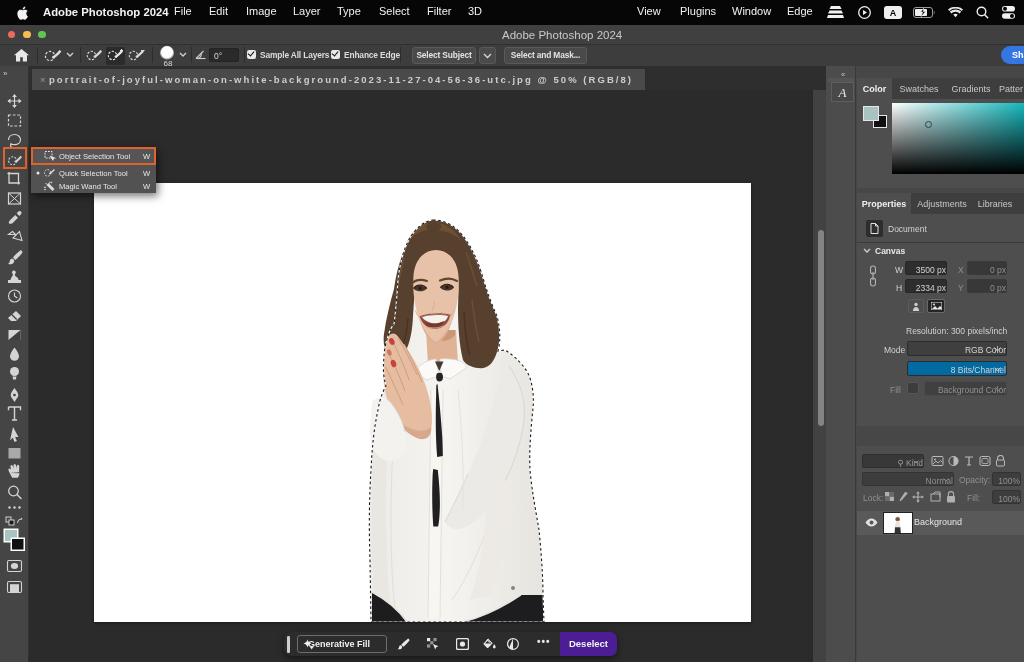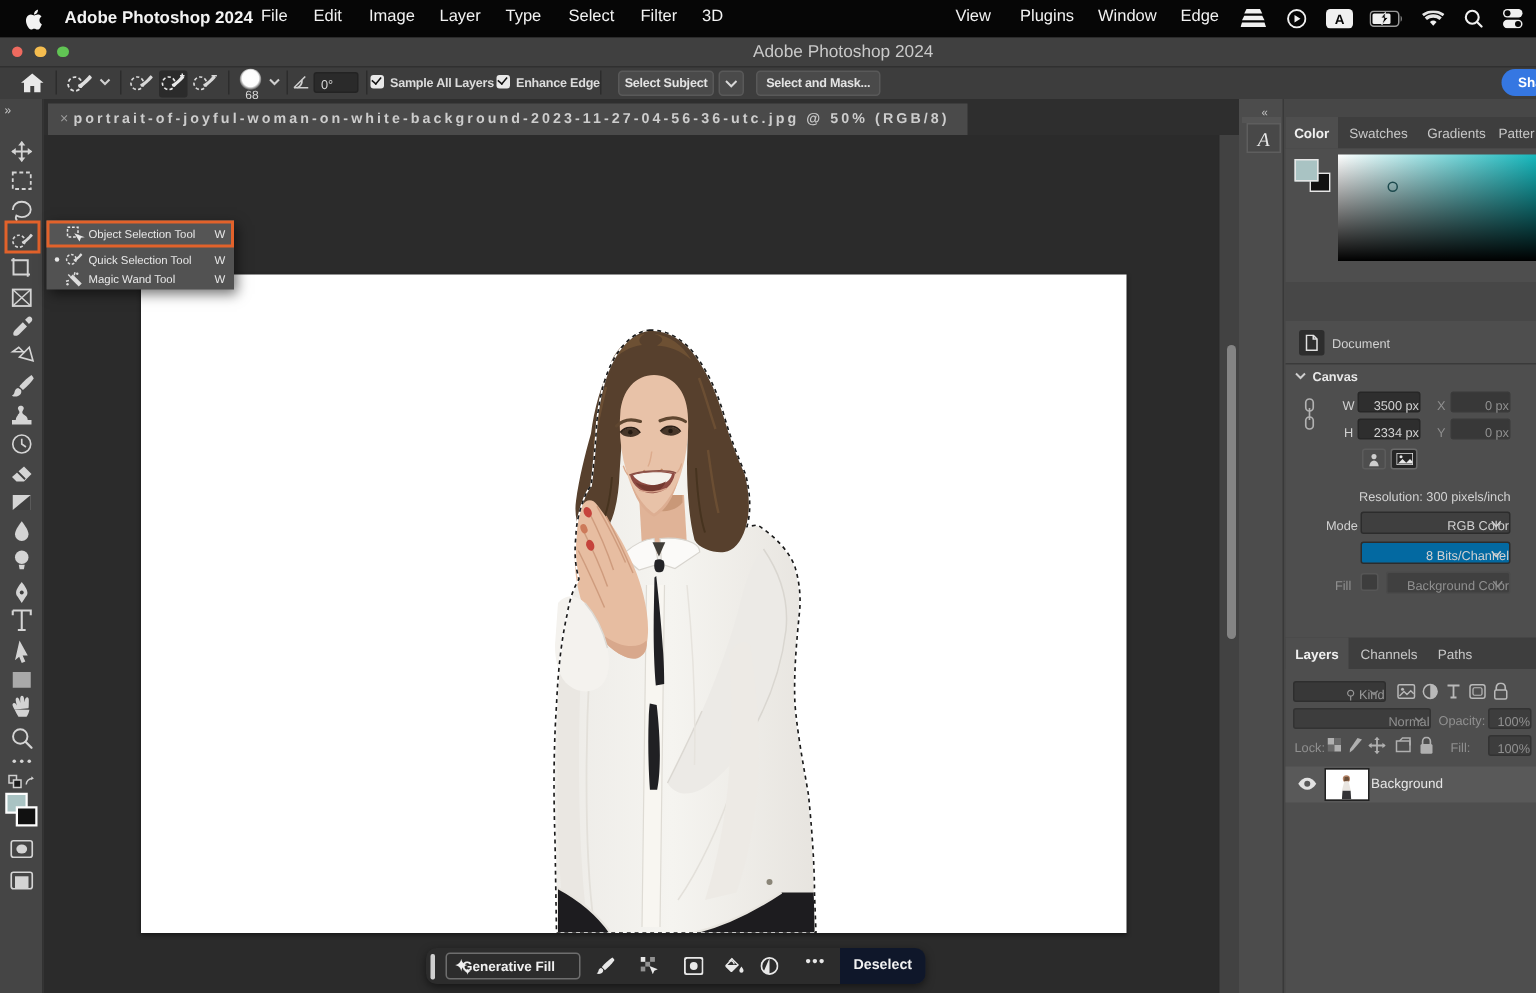--- a/index.html
+++ b/index.html
@@ -443,20 +443,25 @@
   <div class="pbody" style="top:33px;height:89px;">
 
     <div style="position:absolute;left:16px;top:16px;width:14px;height:13px;background:#111;border:1px solid #e6e6e6;"></div>
     <div style="position:absolute;left:6px;top:7px;width:16px;height:15px;background:#a9c3c3;border:1px solid #e6e6e6;"></div>
 
     <div style="position:absolute;left:35px;top:4px;width:132px;height:71px;
       background:linear-gradient(to bottom, rgba(0,0,0,0) 0%, #000 100%),linear-gradient(to right,#ffffff 0%,#16b8bd 100%);"></div>
     <div style="position:absolute;left:68px;top:22px;width:7px;height:7px;border:1.4px solid #1d4a4e;border-radius:50%;"></div>
   </div>
 
+  <div class="panel-tabs" style="top:127px;">
+    <div class="ptab active" style="left:0;width:54px;">Properties</div>
+    <div class="ptab" style="left:57px;width:56px;">Adjustments</div>
+    <div class="ptab" style="left:116px;width:44px;">Libraries</div>
+  </div>
   <div class="pbody" style="top:148px;height:212px;font-size:8.5px;color:#d2d2d2;">
     <div style="position:absolute;left:9px;top:6px;width:17px;height:17px;background:#2d2d2d;border-radius:2px;"></div>
     <svg style="position:absolute;left:13px;top:9px" width="9" height="11" viewBox="0 0 9 11">
           <path d="M1 .5h4.5L8 3v7.5H1z" fill="none" stroke="#e0e0e0"></path>
           <path d="M5.5 .5V3H8" fill="none" stroke="#e0e0e0"></path>
         </svg>
     <div style="position:absolute;left:31px;top:10px;">Document</div>
     <div style="position:absolute;left:0px;top:28px;width:167px;height:1px;background:#3a3a3a;"></div>
     <svg style="position:absolute;left:6px;top:34px" width="8" height="6" viewBox="0 0 8 6">
           <path d="M1 1l3 3 3-3" stroke="#cfcfcf" stroke-width="1.3" fill="none"></path>
@@ -499,25 +504,20 @@
     <div class="recess" style="left:50px;top:147px;width:100px;height:15px;background:#0369a1;border-color:#2c2c2c;padding:3px 0 0 6px;">8 Bits/Channel<svg style="position:absolute;right:5px;top:5px" width="7" height="5" viewBox="0 0 7 5">
             <path d="M.5.5L3.5 4 6.5.5" stroke="#cfcfcf" fill="none"></path>
           </svg></div>
     <div style="position:absolute;left:33px;top:171px;" class="dim">Fill</div>
     <div style="position:absolute;left:50px;top:168px;width:12px;height:12px;background:#3d3d3d;border:1px solid #565656;border-radius:2px;"></div>
     <div class="recess dim" style="left:67px;top:167px;width:83px;height:15px;background:#404040;border-color:#4a4a4a;padding:3px 0 0 6px;">Background Color<svg style="position:absolute;right:4px;top:5px" width="7" height="5" viewBox="0 0 7 5">
             <path d="M.5.5L3.5 4 6.5.5" stroke="#8a8a8a" fill="none"></path>
           </svg></div>
   </div>
 
-  <div class="panel-tabs" style="top:359px;">
-    <div class="ptab active" style="left:0;width:42px;">Layers</div>
-    <div class="ptab" style="left:45px;width:48px;">Channels</div>
-    <div class="ptab" style="left:96px;width:34px;">Paths</div>
-  </div>
   <div class="pbody" style="top:380px;height:216px;font-size:8.5px;color:#c9c9c9;">
 
     <div class="recess" style="left:5px;top:8px;width:62px;height:14px;padding:2.5px 0 0 4px;background:#383838;border-color:#2e2e2e;"><span style="color:#9a9a9a">⚲&nbsp;Kind</span><svg style="position:absolute;right:4px;top:5px" width="6" height="4" viewBox="0 0 6 4">
             <path d="M.5.5L3 3 5.5.5" stroke="#8a8a8a" fill="none"></path>
           </svg></div>
     <svg style="position:absolute;left:74px;top:9px" width="90" height="12" viewBox="0 0 90 12">
           <g stroke="#b9b9b9" fill="none" stroke-width="1">
       <rect x="1" y="1.5" width="11" height="9" rx="1"></rect>
             <circle cx="4" cy="4.5" r="1" fill="#b9b9b9" stroke="none"></circle>
             <path d="M2 9l3-3 2 2 2.5-2.5 2 2" stroke-width=".9"></path>
@@ -618,15 +618,15 @@
           <path d="M11.3 6.3c.8 1.1 1.4 2 1.4 2.8a1.4 1.4 0 0 1-2.8 0c0-.8.6-1.7 1.4-2.8z"></path>
         </g>
       </svg>
 
   <svg style="position:absolute;left:223px;top:6px" width="12" height="12" viewBox="0 0 12 12">
         <circle cx="6" cy="6" r="5.4" fill="none" stroke="#e8e8e8" stroke-width="1.2"></circle>
         <path d="M6 .6A5.4 5.4 0 0 0 6 11.4 M6 .6 L 2 10 A5.4 5.4 0 0 1 6 .6z" fill="#e8e8e8"></path>
       </svg>
 
   <div style="position:absolute;left:253px;top:4px;color:#e8e8e8;font-size:10px;font-weight:700;letter-spacing:1px;">•••</div>
-  <div style="position:absolute;left:276px;top:0;width:57px;height:24px;background:#0f172a;border-radius:0 7px 7px 0;color:#f2f2f2;font-size:9.5px;font-weight:700;line-height:24px;text-align:center;">Deselect</div>
+  <div style="position:absolute;left:276px;top:0;width:57px;height:24px;background:#4c1d95;border-radius:0 7px 7px 0;color:#f2f2f2;font-size:9.5px;font-weight:700;line-height:24px;text-align:center;">Deselect</div>
 </div>
 
 </div>
 </body></html>

